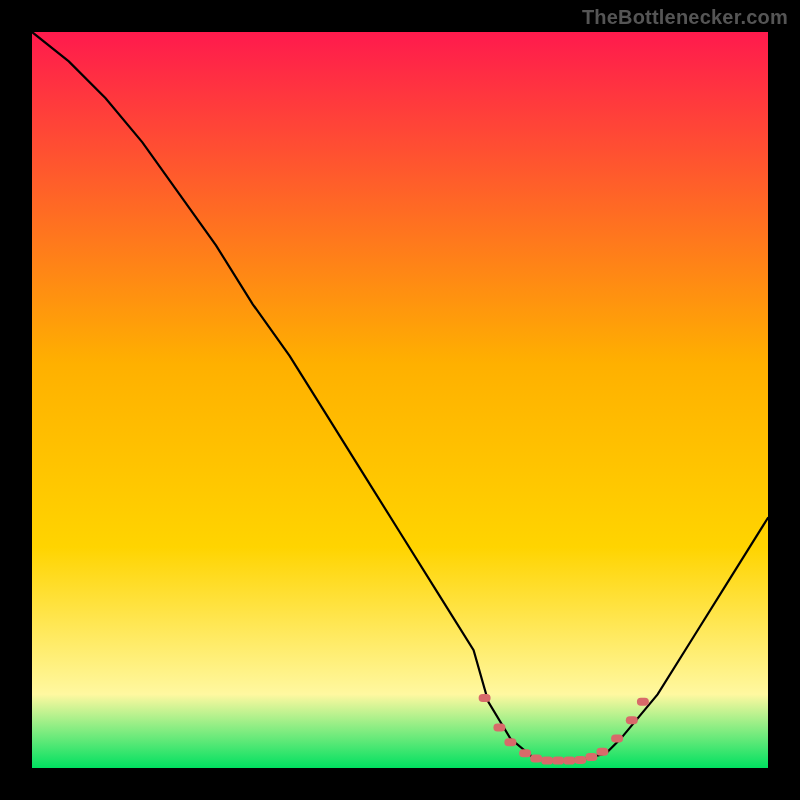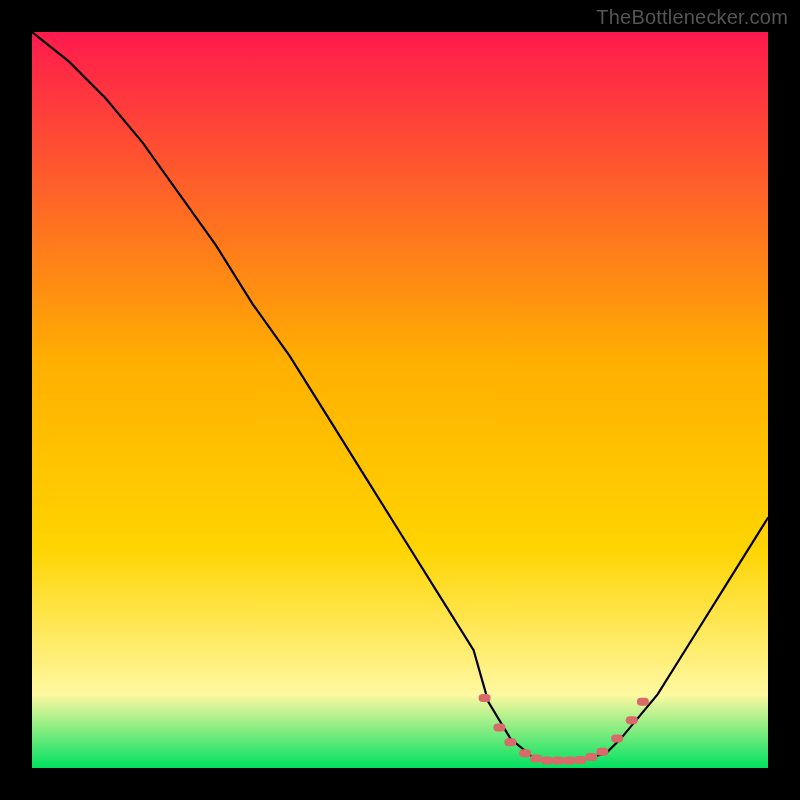--- a/index.html
+++ b/index.html
@@ -31,21 +31,21 @@
     display: block;
     width: 100%;
     height: 100%;
   }
   .watermark {
     position: absolute;
     top: 6px;
     right: 12px;
     color: #555;
     font-size: 20px;
-    font-weight: 400;
+    font-weight: 700;
     letter-spacing: 0.2px;
     user-select: none;
   }
 </style>
 </head>
 <body>
 
 <div class="frame">
 
   <div class="watermark">TheBottlenecker.com</div>

